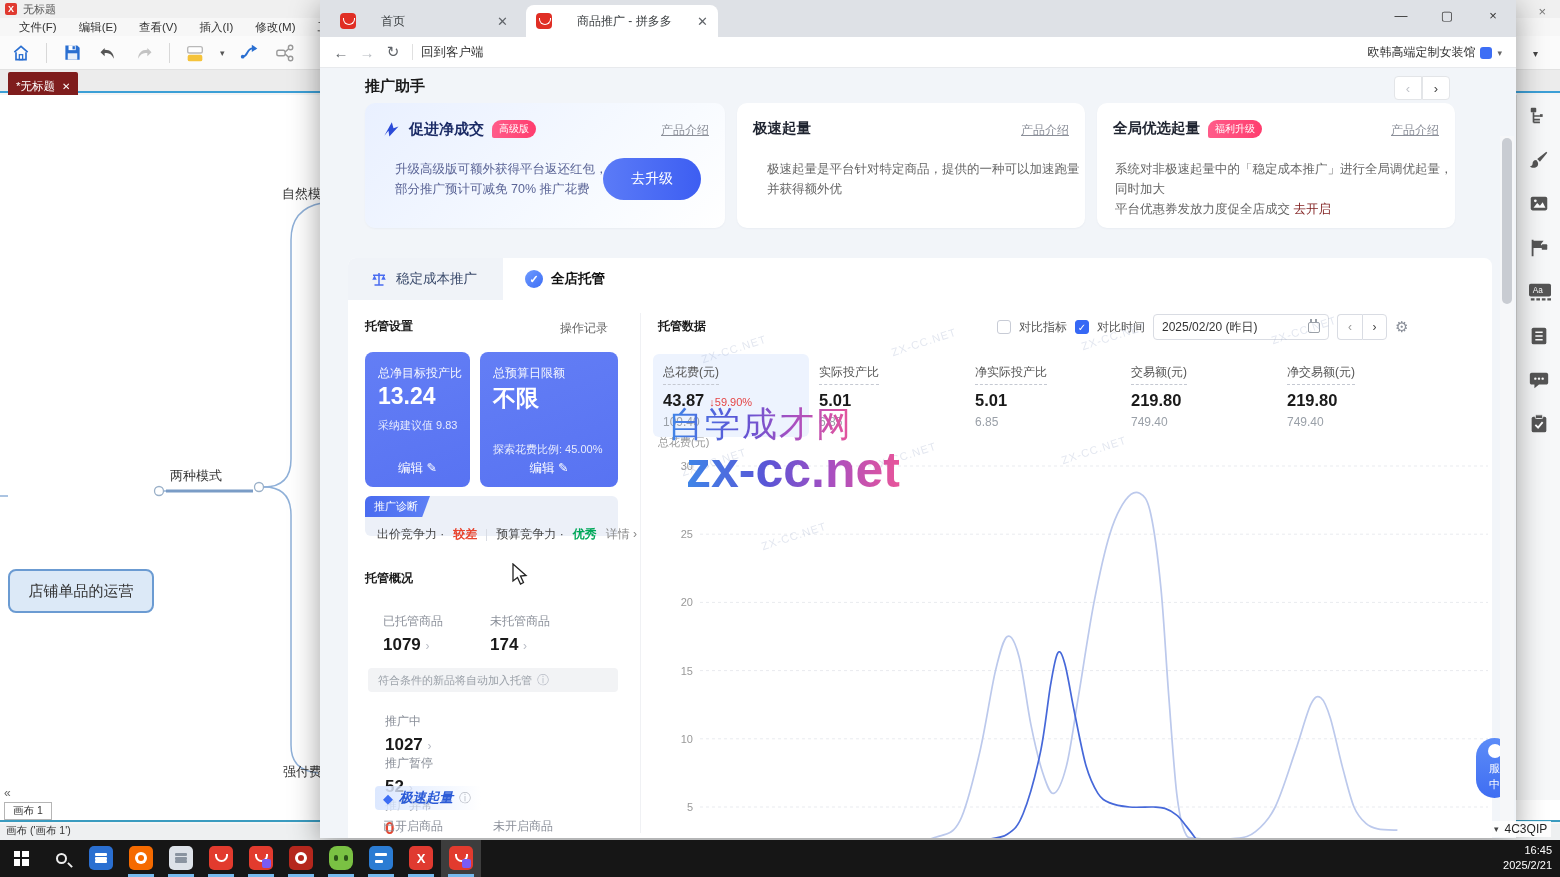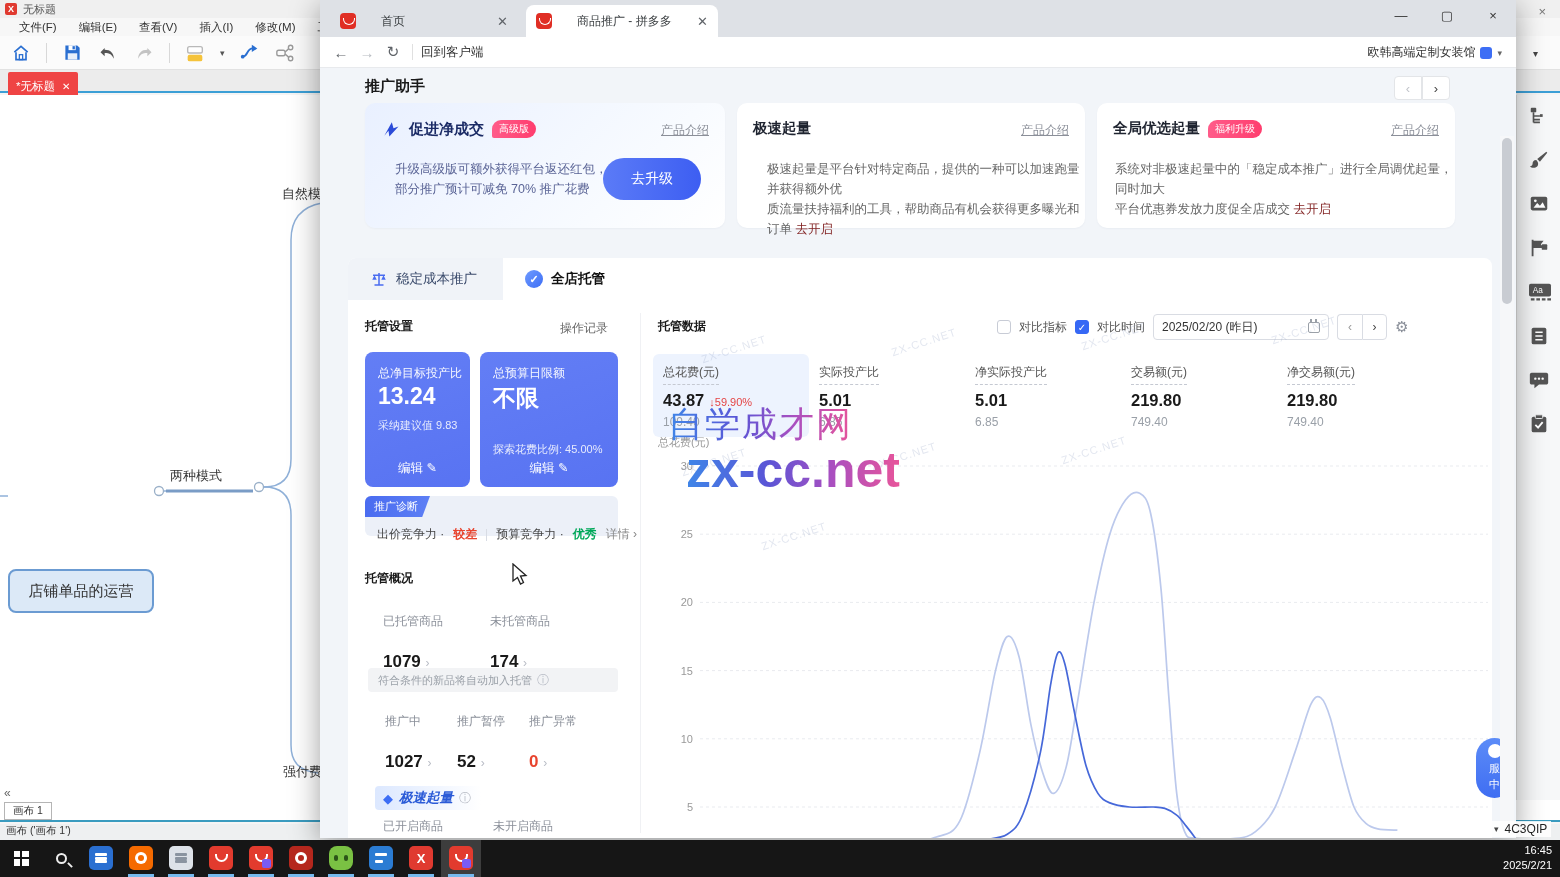--- a/index.html
+++ b/index.html
@@ -11,21 +11,21 @@
   .xm-titlebar { position:absolute; left:0; top:0; width:100%; height:18px; background:#f0f0f0; display:flex; align-items:center; gap:6px; padding-left:5px; }
   .xm-logo { width:12px; height:12px; background:#e03a30; border-radius:2px; color:#fff; font-size:9px; font-weight:bold; text-align:center; line-height:12px; }
   .xm-title { font-size:11px; color:#555; }
   .xm-close { position:absolute; right:14px; top:4px; color:#777; font-size:13px; }
   .xm-menubar { position:absolute; left:0; top:18px; width:100%; height:18px; background:#f7f7f7; display:flex; align-items:center; padding-left:8px; gap:0; }
   .xm-menu-item { font-size:11.5px; color:#333; padding:0 11px; }
   .xm-toolbar { position:absolute; left:0; top:36px; width:100%; height:34px; background:#fbfbfb; border-bottom:1px solid #e2e2e2; display:flex; align-items:center; padding-left:10px; gap:14px; }
   .xm-tool { width:22px; height:22px; display:flex; align-items:center; justify-content:center; }
   .xm-sep { width:1px; height:20px; background:#d8d8d8; }
   .xm-docbar { position:absolute; left:0; top:70px; width:100%; height:23px; background:#ececec; border-bottom:2px solid #3c9fd6; }
-  .xm-doctab { position:absolute; left:8px; top:2px; height:29px; background:#ef4444; color:#fff; font-size:11.5px; padding:0 8px; display:flex; align-items:center; gap:7px; border-radius:2px 2px 0 0; }
+  .xm-doctab { position:absolute; left:8px; top:2px; height:29px; background:#7f1d1d; color:#fff; font-size:11.5px; padding:0 8px; display:flex; align-items:center; gap:7px; border-radius:2px 2px 0 0; }
   .xm-canvas { position:absolute; left:0; top:95px; width:1516px; height:705px; background:#ffffff; }
   .mm-node { position:absolute; left:8px; top:474px; width:146px; height:44px; background:#dcE9f7; border:2px solid #6b9bd2; border-radius:8px; display:flex; align-items:center; justify-content:center; font-size:15px; color:#333; }
   .mm-label { position:absolute; font-size:13px; color:#333; white-space:nowrap; }
   .xm-collapse { position:absolute; left:4px; top:688px; font-size:12px; color:#666; }
   .xm-sheetbar { position:absolute; left:0; top:800px; width:100%; height:22px; background:#fff; border-bottom:2px solid #3a9bbf; }
   .xm-sheettab { position:absolute; left:4px; top:2px; width:48px; height:18px; border:1px solid #b5b5b5; background:#fff; font-size:10.5px; color:#333; display:flex; align-items:center; justify-content:center; }
   .xm-statusbar { position:absolute; left:0; top:824px; width:100%; height:16px; background:#eef0f1; font-size:10.5px; color:#333; padding-left:6px; }
   .xm-sidepanel { position:absolute; right:0; top:95px; width:44px; height:705px; background:#f7f8f9; border-left:1px solid #e0e0e0; }
   .side-ic { position:absolute; left:11px; width:22px; height:22px; color:#555; }
   .xm-topright-caret { position:absolute; right:22px; top:48px; color:#444; font-size:10px; }
@@ -85,21 +85,21 @@
   .sc-edit { position:absolute; left:0; right:0; bottom:10px; text-align:center; font-size:12.5px; }
   .diag-panel { position:absolute; left:17px; top:238px; width:253px; height:40px; background:#ecf0f8; border-radius:6px; }
   .diag-badge { position:absolute; left:0; top:0; height:21px; background:linear-gradient(90deg,#4a6cf0,#5d7ff5); color:#fff; font-size:11px; padding:0 12px 0 9px; line-height:21px; clip-path:polygon(0 0,100% 0,88% 100%,0 100%); border-radius:6px 0 0 0; }
   .diag-row { position:absolute; left:12px; top:30px; display:flex; align-items:center; gap:9px; font-size:12px; color:#444; white-space:nowrap; }
   .diag-val-bad { color:#e8442e; font-weight:bold; }
   .diag-val-good { color:#00a859; font-weight:bold; }
   .diag-div { width:1px; height:12px; background:#d8dce4; }
   .diag-detail { color:#888; }
 
   .stat-label { font-size:12px; color:#8a8f99; }
-  .stat-val { font-size:17px; font-weight:bold; color:#1a1a1a; margin-top:22px; }
+  .stat-val { font-size:17px; font-weight:bold; color:#1a1a1a; margin-top:5px; }
   .stat-val .gt { font-size:12px; color:#b9bdc6; font-weight:normal; }
   .stat-val.red { color:#e8442e; }
   .note-bar { position:absolute; left:20px; top:410px; width:250px; height:24px; background:#f2f3f5; border-radius:4px; font-size:11px; color:#9aa0a8; display:flex; align-items:center; padding-left:10px; gap:5px; }
   .speed-head { position:absolute; left:27px; top:528px; height:24px; display:flex; align-items:center; gap:6px; padding:0 10px 0 8px; background:linear-gradient(90deg,#dce8ff,rgba(255,255,255,0)); border-radius:4px; }
   .speed-title { font-size:13.5px; font-weight:bold; font-style:italic; color:#2b5bd7; }
   .diamond { color:#3d6ef5; font-size:13px; }
   .info-ic { color:#b9bdc6; font-size:12px; }
 
   .vdiv { position:absolute; left:292px; top:55px; width:1px; height:520px; background:#f0f1f4; }
 
@@ -373,21 +373,20 @@
       </div>
       <div class="upgrade-btn">去升级</div>
     </div>
     <div class="promo-card" style="left:417px; width:348px;">
       <div class="pc-head">
         <span class="pc-title">极速起量</span>
       </div>
       <span class="pc-link">产品介绍</span>
       <div class="pc-body gray">
         <div>极速起量是平台针对特定商品，提供的一种可以加速跑量并获得额外优</div>
-        <div><span>质流量扶持福利的工具，帮助商品有机会获得更多曝光和订单</span> <span class="go-link">去开启</span></div>
       </div>
     </div>
     <div class="promo-card" style="left:777px; width:358px;">
       <div class="pc-head">
         <span class="pc-title">全局优选起量</span>
         <span class="pc-badge">福利升级</span>
       </div>
       <span class="pc-link">产品介绍</span>
       <div class="pc-body gray" style="left:18px;">
         <div>系统对非极速起量中的「稳定成本推广」进行全局调优起量，同时加大</div>
@@ -449,21 +448,21 @@
             <div class="stat-label">未托管商品</div>
             <div class="stat-val"><span>174</span> <span class="gt">›</span></div>
           </div>
         </div>
 
       <div class="note-bar">
         <span>符合条件的新品将自动加入托管</span>
         <span class="info-ic">ⓘ</span>
       </div>
 
-      <div style="position:absolute; left:37px; top:455px; display:flex;">
+      <div style="position:absolute; left:37px; top:455px; display:flex;flex-direction:column;">
 
           <div style="width:72px;">
             <div class="stat-label">推广中</div>
             <div class="stat-val"><span>1027</span> <span class="gt">›</span></div>
           </div>
 
           <div style="width:72px;">
             <div class="stat-label">推广暂停</div>
             <div class="stat-val"><span>52</span> <span class="gt">›</span></div>
           </div>

